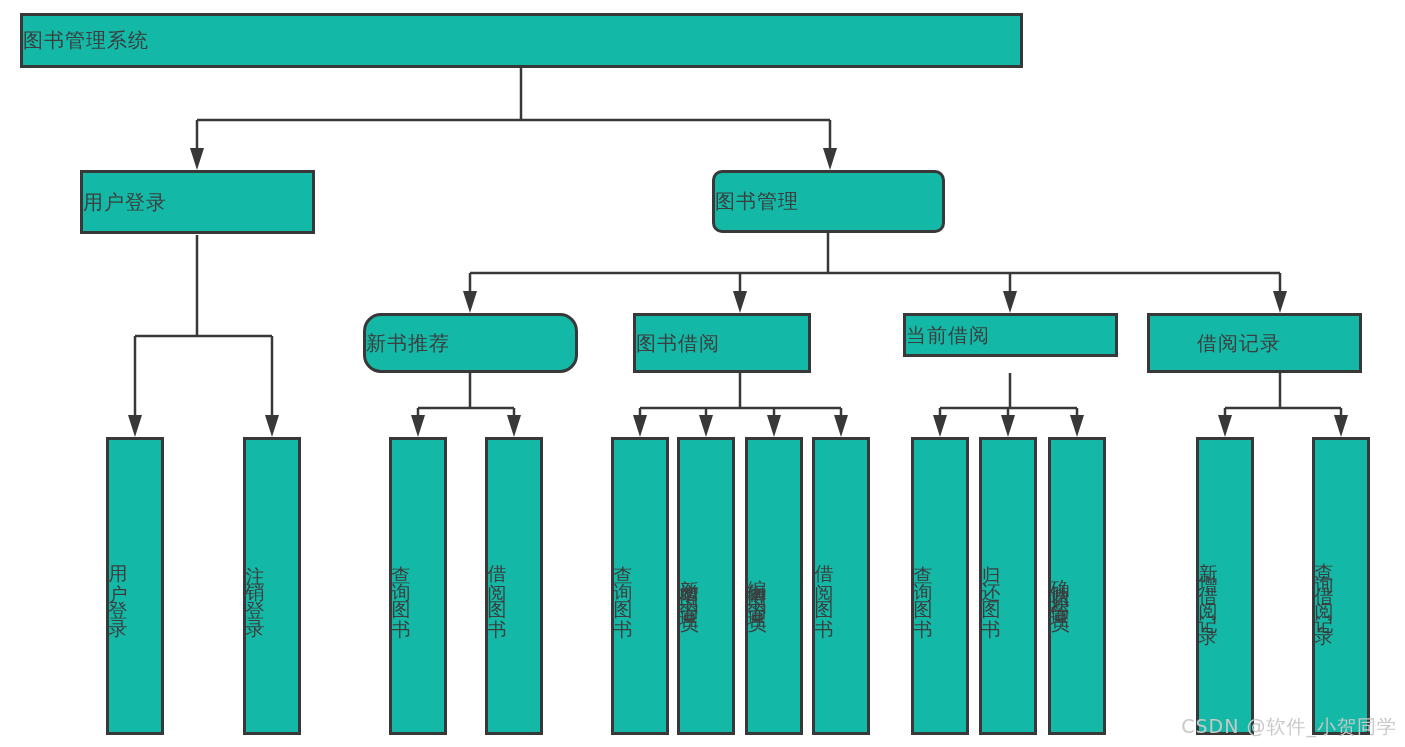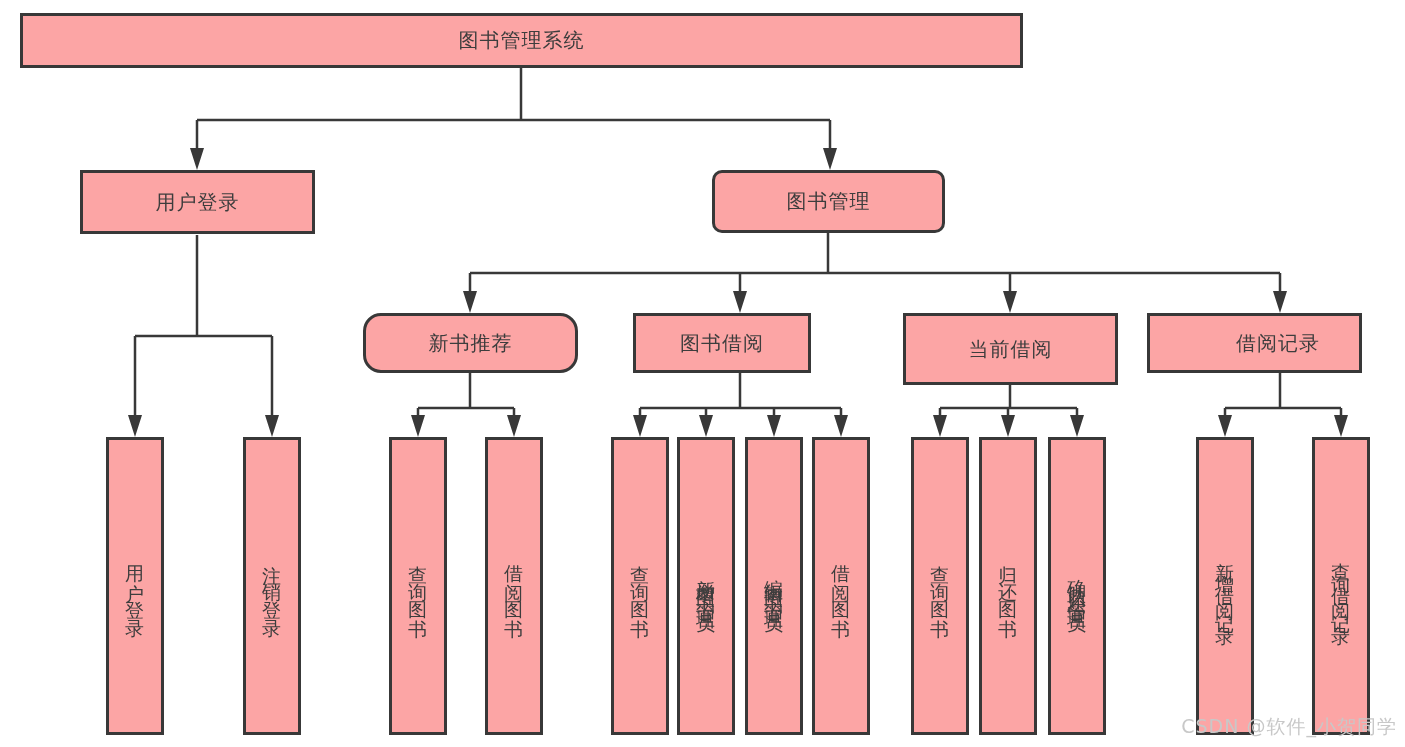--- a/index.html
+++ b/index.html
@@ -3,22 +3,22 @@
 <meta charset="utf-8">
 <style>
   html,body { margin:0; padding:0; }
   body { font-family:"DejaVu Sans","Liberation Sans",sans-serif; background:#ffffff; }
   .stage {
     position:relative; width:1405px; height:747px; background:#ffffff;
     overflow:hidden; color:#3d3d3d;
   }
   .conn { position:absolute; left:0; top:0; }
   .node {
-    position:absolute; background:#fca5a5; border:3px solid #383838;
-    box-sizing:border-box; display:flex; align-items:center; justify-content:center;
+    position:absolute; background:#14b8a6; border:3px solid #383838;
+    box-sizing:border-box; display:flex; align-items:center; justify-content:flex-start;
     text-align:center;
   }
   .h { font-size:20px; letter-spacing:1px; white-space:nowrap; }
   .v .vtext {
     writing-mode:vertical-rl; text-orientation:mixed;
     font-size:19px; line-height:1;
   }
   .len4 { letter-spacing:18px; }
   .len6 { letter-spacing:13px; }
   .len9 { letter-spacing:5px; }
@@ -64,21 +64,21 @@
   <div class="node h" style="left:712px; top:170px; width:233px; height:63px;border-radius:10px;">
     <span>图书管理</span>
   </div>
 
   <div class="node h" style="left:363px; top:313px; width:215px; height:60px;border-radius:18px;">
     <span>新书推荐</span>
   </div>
   <div class="node h" style="left:633px; top:313px; width:178px; height:60px;">
     <span>图书借阅</span>
   </div>
-  <div class="node h" style="left:903px; top:313px; width:215px; height:72px;">
+  <div class="node h" style="left:903px; top:313px; width:215px; height:44px;">
     <span>当前借阅</span>
   </div>
   <div class="node h" style="left:1147px; top:313px; width:215px; height:60px;padding-left:47px;">
     <span>借阅记录</span>
   </div>
 
   <div class="node v" style="left:106px; top:437px; width:58px; height:298px;">
     <span class="vtext len4">用户登录</span>
   </div>
   <div class="node v" style="left:243px; top:437px; width:58px; height:298px;">

